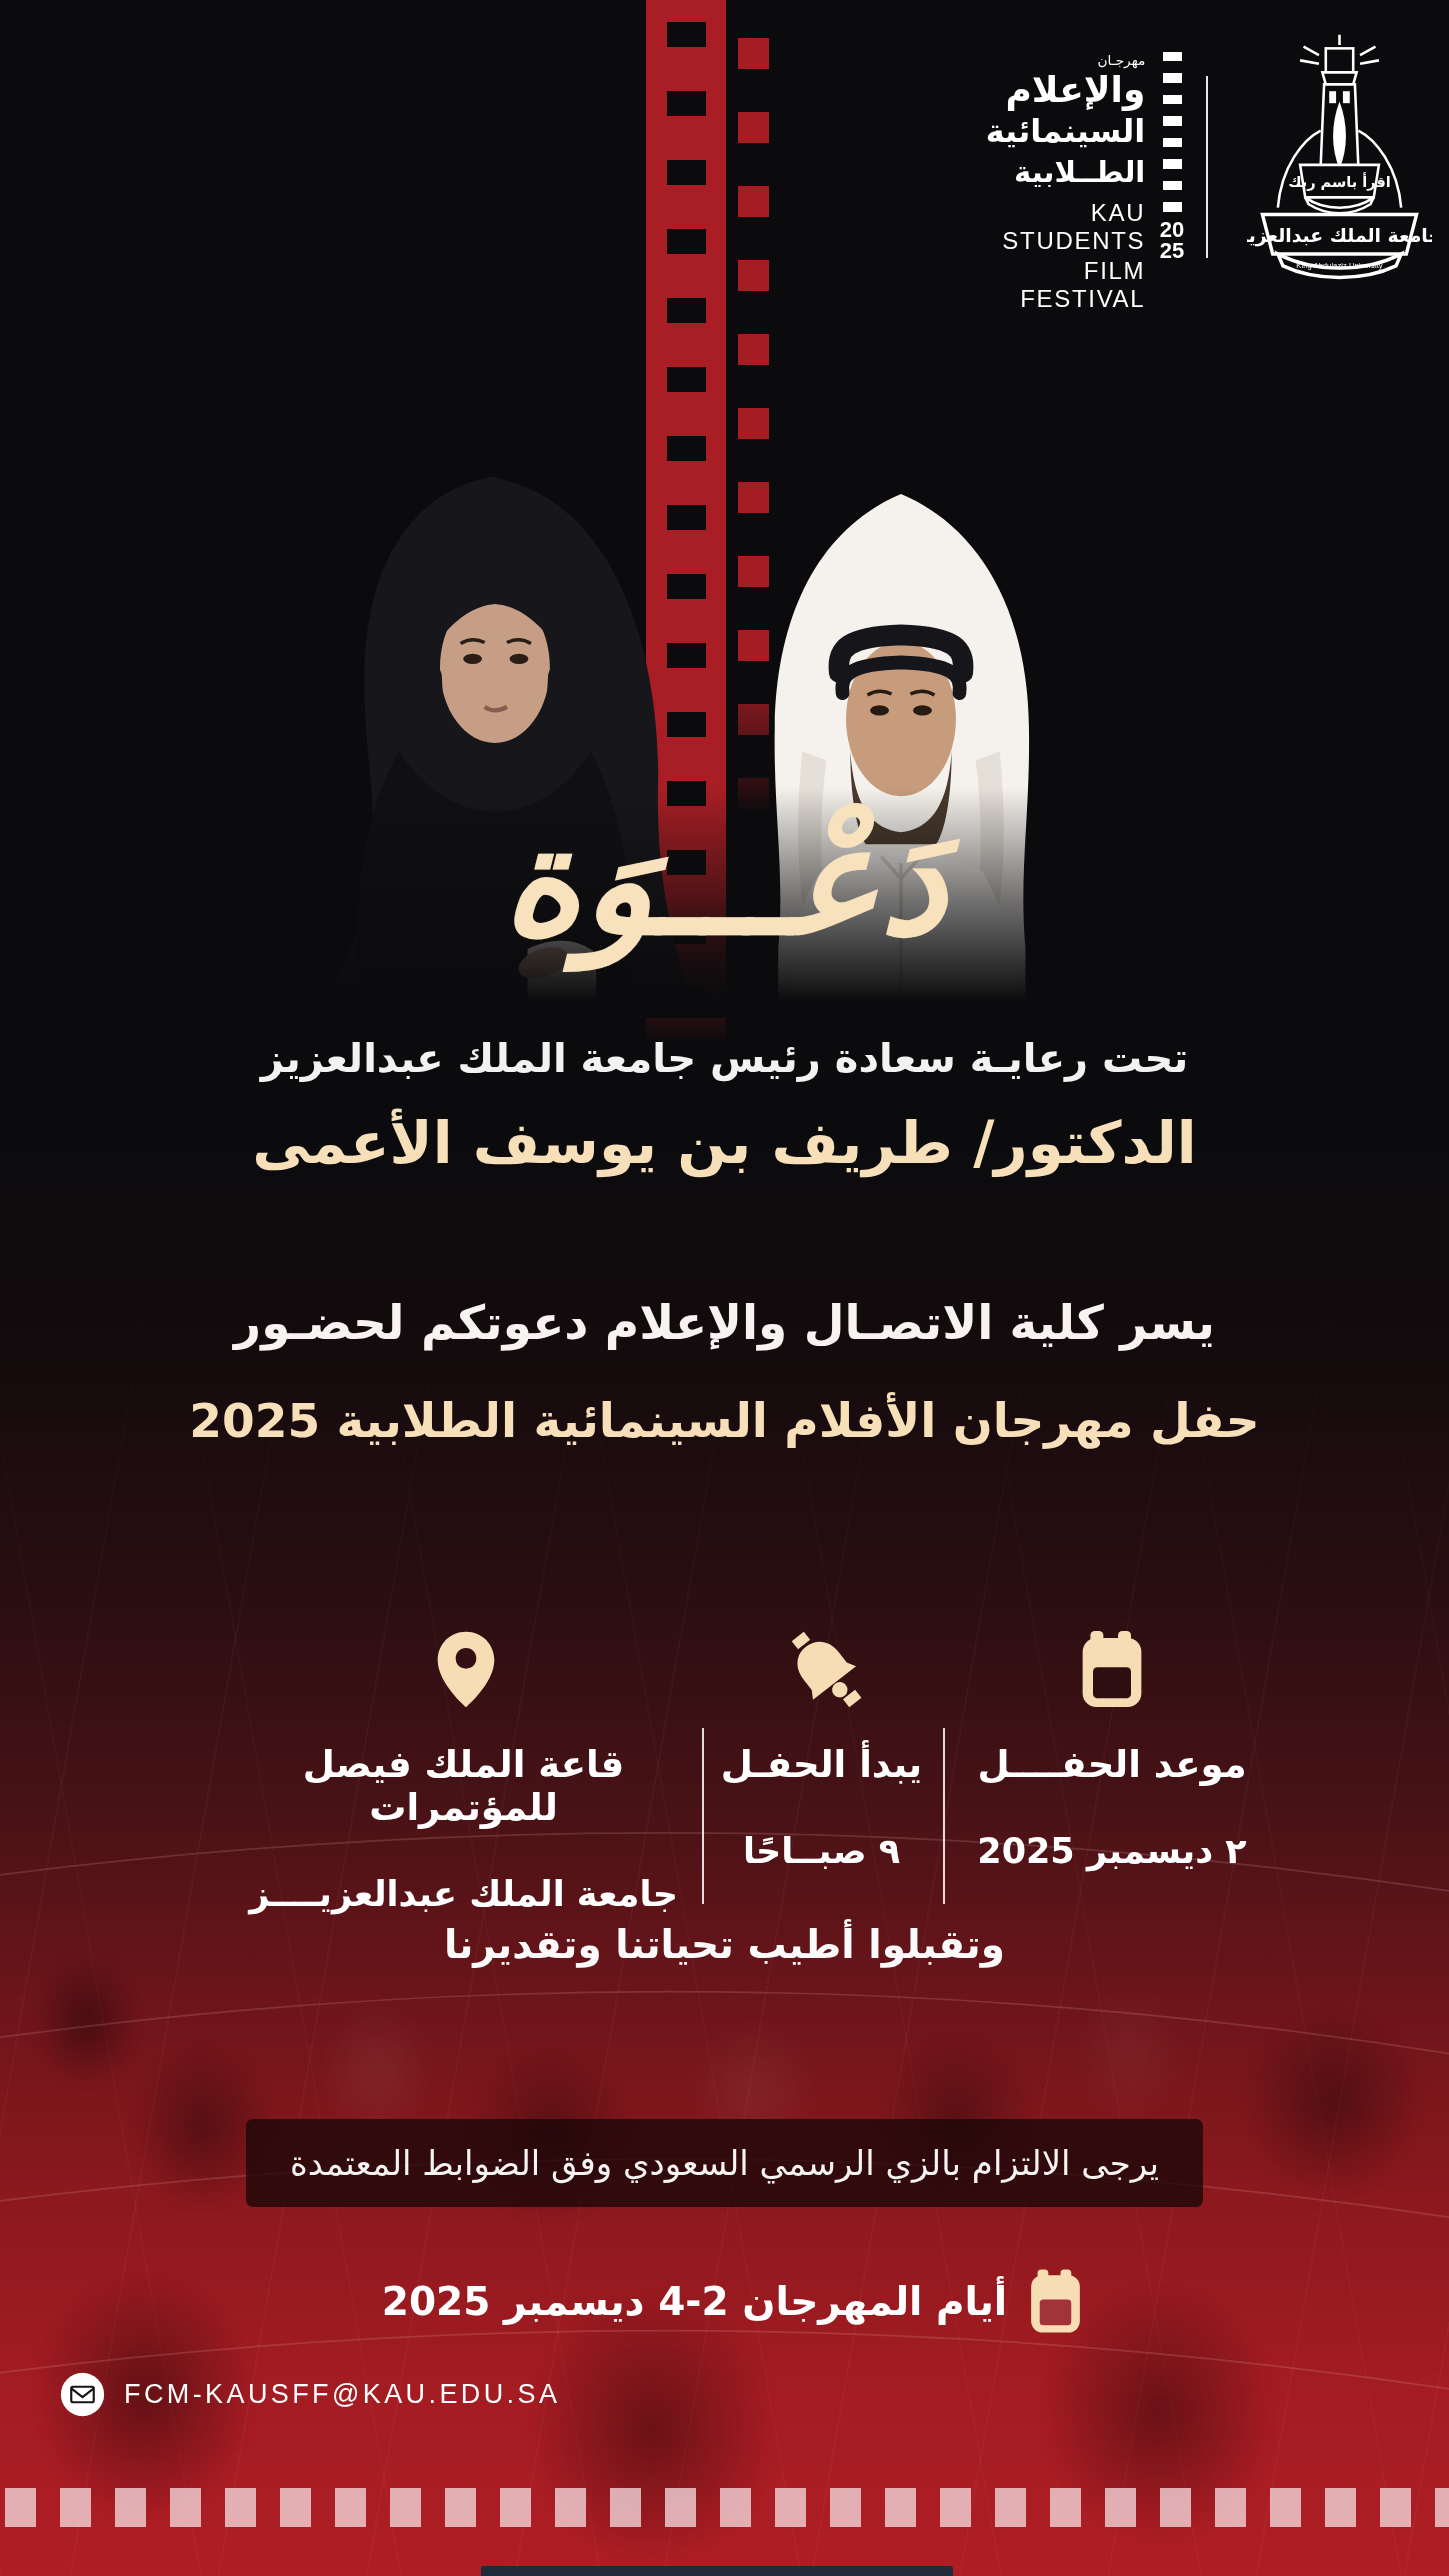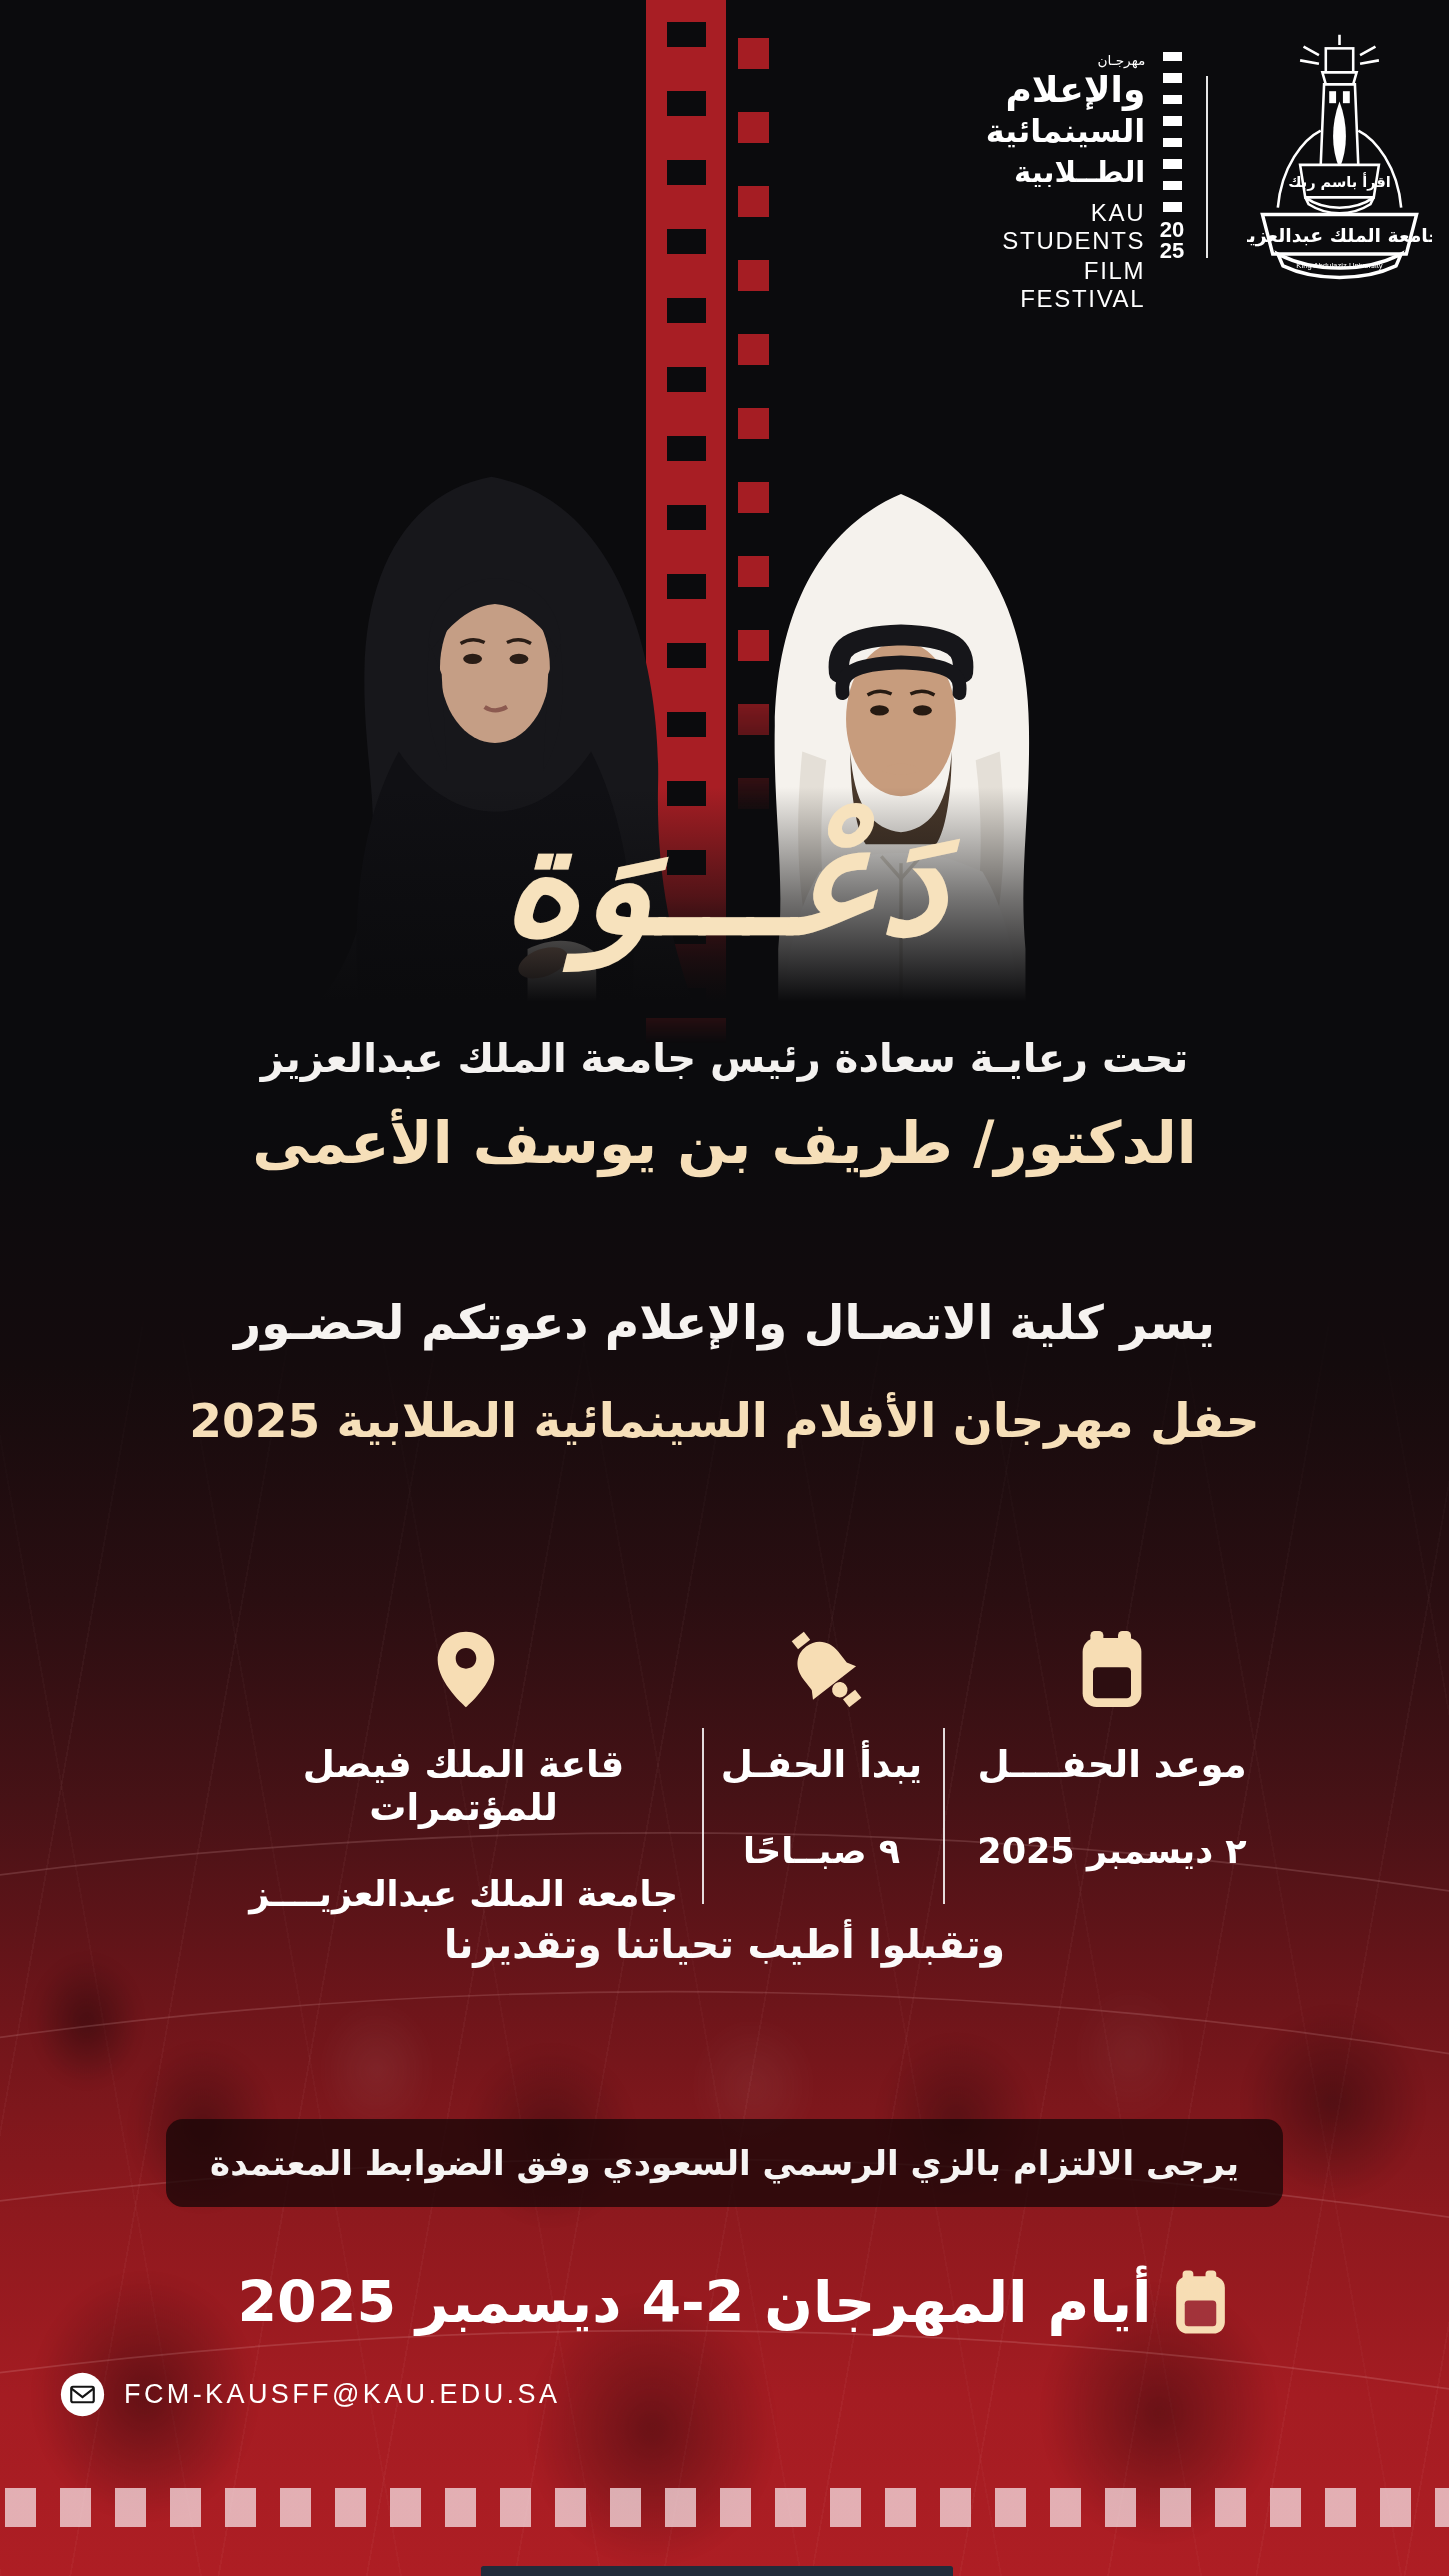--- a/index.html
+++ b/index.html
@@ -94,25 +94,25 @@
   .col-loc{left:240px;top:1743px;width:447px;}
   .info-label{font-size:37px;font-weight:700;}
   .info-value{font-size:35px;font-weight:600;margin-top:45px;}
   .v-div{width:1.7px;height:176px;background:rgba(255,255,255,.85);top:1728px;z-index:4;}
   .div1{left:943px;} .div2{left:702px;}
   
   .regards{top:1922px;font-size:39px;font-weight:600;color:#fbfafa;z-index:4;}
   .college{top:2016px;font-size:45px;font-weight:700;color:#fff;z-index:4;}
   .badge-wrap{top:2119px;z-index:4;}
   .badge{
-    display:inline-block;background:rgba(25,6,8,.78);border-radius:17px;
-    padding:24px 44px;color:#f6f4f3;font-size:34px;font-weight:700;
+    display:inline-block;background:rgba(25,6,8,.78);border-radius:7px;
+    padding:24px 44px;color:#f6f4f3;font-size:34px;font-weight:400;
   }
   .days-row{top:2269px;z-index:4;display:flex;justify-content:center;align-items:center;gap:22px;direction:rtl;}
-  .days-text{color:#fff;font-size:57px;font-weight:700;margin-left:15px;}
+  .days-text{color:#fff;font-size:39px;font-weight:700;margin-left:15px;}
   
   .contacts{left:60px;top:2372px;z-index:4;display:flex;flex-direction:column;gap:13.7px;font-family:"Liberation Sans",sans-serif;}
   .c-row{display:flex;align-items:center;gap:19px;}
   .c-text{color:#fff;font-size:27px;letter-spacing:3.4px;}
   .c-gap{width:12px;}
   
   .bottom-strip{
     left:5.2px;top:2488px;width:1444px;height:39px;z-index:3;
     background:repeating-linear-gradient(90deg,rgba(243,216,220,.78) 0 31px,transparent 31px 55px);
   }

